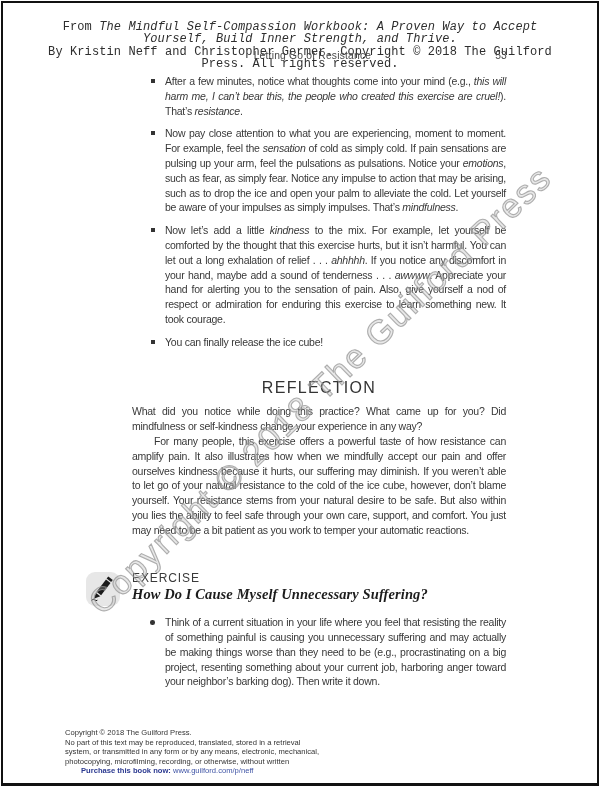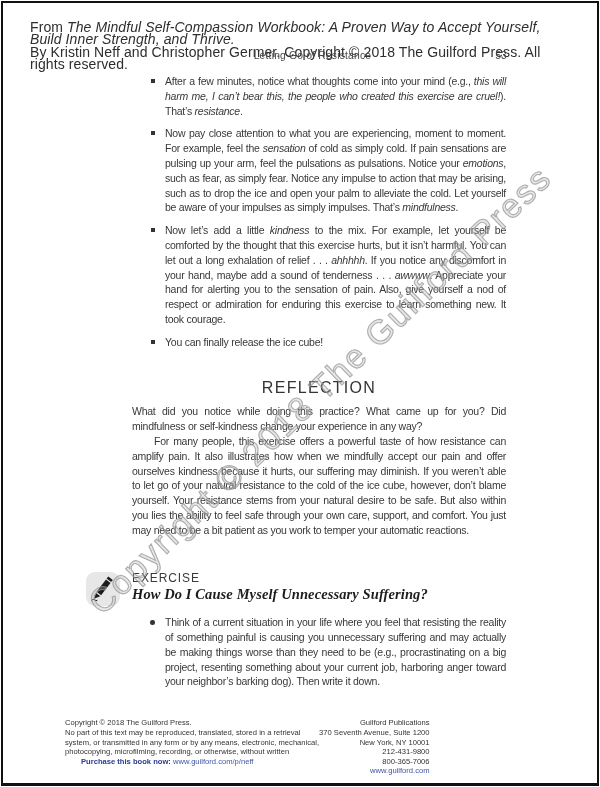--- a/index.html
+++ b/index.html
@@ -15,22 +15,23 @@
   .page-frame {
     position:absolute; inset:1px;
     border:2px solid #111;
     border-bottom-width:3px;
     pointer-events:none;
   }
 
   
   .notice {
     position:absolute; top:21px; left:30px; right:30px;
-    font-family:Liberation Sans, sans-serif;
-    font-size:14px; line-height:12.4px;
+    text-align:center;
+    font-family:Liberation Mono, monospace;
+    font-size:12px; line-height:12.4px;
     color:#2e2e2e;
     letter-spacing:0.1px;
   }
   .notice em { font-style:italic; }
 
   
   .running-head {
     position:absolute; top:50px; left:132px; right:93px;
     height:14px;
     font-size:10.3px; color:#474747; letter-spacing:0.2px;
@@ -177,21 +178,13 @@
   <div class="footer-left">
     <div>Copyright © 2018 The Guilford Press.</div>
     <div>No part of this text may be reproduced, translated, stored in a retrieval</div>
     <div>system, or transmitted in any form or by any means, electronic, mechanical,</div>
     <div>photocopying, microfilming, recording, or otherwise, without written</div>
     <div>
       <span class="purchase-label blue-label" style="color: rgb(43, 57, 144); margin-left: 16px;">Purchase this book now:</span>
       <span class="purchase-link" style="color: rgb(63, 84, 165);">www.guilford.com/p/neff</span>
     </div>
   </div>
-  <div class="footer-right">
-    <div>Guilford Publications</div>
-    <div>370 Seventh Avenue, Suite 1200</div>
-    <div>New York, NY 10001</div>
-    <div>212-431-9800</div>
-    <div>800-365-7006</div>
-    <div class="site-link" style="color: rgb(63, 84, 165);">www.guilford.com</div>
-  </div>
 </div>
 
 </body></html>

